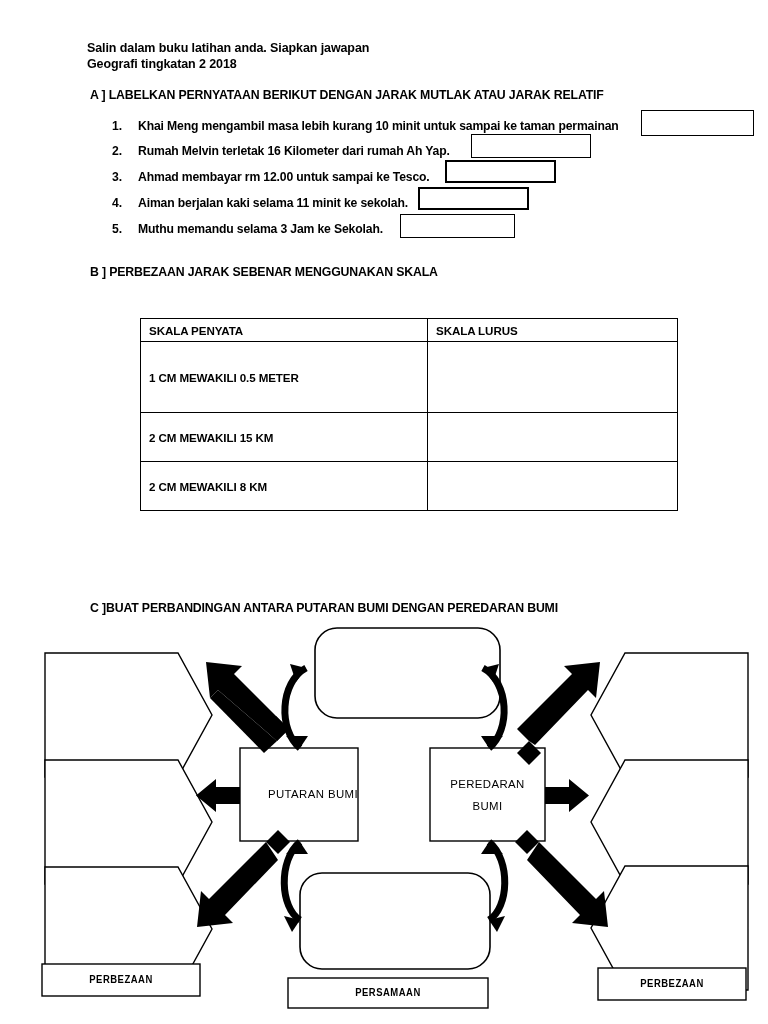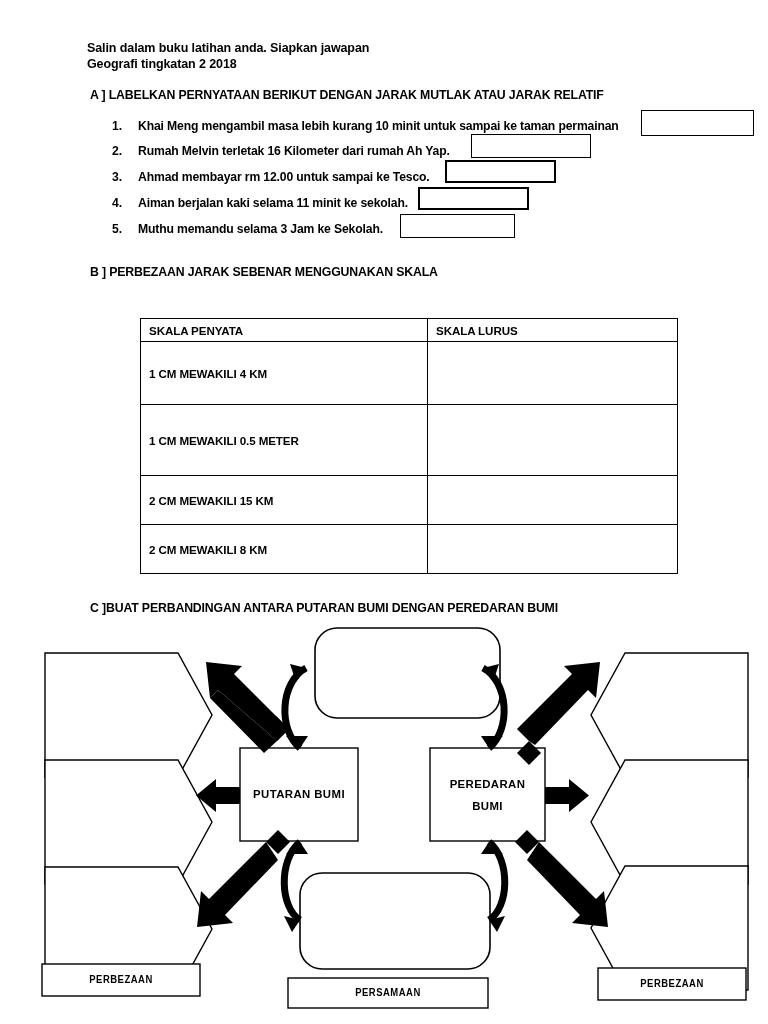--- a/index.html
+++ b/index.html
@@ -93,21 +93,21 @@
     left: 0;
     top: 620px;
     width: 768px;
     height: 404px;
   }
   #diagram svg { display: block; }
 
   .node-text {
     position: absolute;
     font-size: 11.4px;
-    font-weight: bold;
+    font-weight: normal;
     letter-spacing: 0.4px;
     text-align: center;
     white-space: nowrap;
   }
   .label-text {
     position: absolute;
     font-size: 11px;
     font-weight: bold;
     letter-spacing: 0.6px;
     text-align: center;
@@ -149,24 +149,20 @@
 <div class="answer-box" style="left:400px; top:214px; width:115px; height:24px;"></div>
 
 <div class="section-title" id="secB">B ] PERBEZAAN JARAK SEBENAR MENGGUNAKAN SKALA</div>
 
 <table id="skala-table">
   <tbody>
       <tr class="head">
     <td class="col1">SKALA PENYATA</td>
     <td>SKALA LURUS</td>
   </tr>
-  <tr class="r1">
-    <td class="col1">1 CM MEWAKILI 4 KM</td>
-    <td></td>
-  </tr>
   <tr class="r3">
     <td class="col1">1 CM MEWAKILI 0.5 METER</td>
     <td></td>
   </tr>
   <tr class="r4">
     <td class="col1">2 CM MEWAKILI 15 KM</td>
     <td></td>
   </tr>
   <tr class="r5">
     <td class="col1">2 CM MEWAKILI 8 KM</td>
@@ -246,21 +242,21 @@
       <path d="M 489,222 C 511,240 509,288 489,300" fill="none" stroke="#000" stroke-width="7" stroke-linecap="butt"></path>
       <polygon points="489,222 503,234 481,234" fill="#000"></polygon>
       <polygon points="489,300 505,296 497,312" fill="#000"></polygon>
     </g>
 
     <rect x="42" y="344" width="158" height="32" fill="#fff" stroke="#000" stroke-width="1.4"></rect>
     <rect x="288" y="358" width="200" height="30" fill="#fff" stroke="#000" stroke-width="1.4"></rect>
     <rect x="598" y="348" width="148" height="32" fill="#fff" stroke="#000" stroke-width="1.4"></rect>
   </svg>
 
-  <div class="node-text" style="left:240px; top:168px; width:118px;">PUTARAN BUMI</div>
+  <div class="node-text" style="left:240px; top:168px; width:118px;text-align:right;">PUTARAN BUMI</div>
 
   <div class="node-text" style="left:430px; top:158px; width:115px;">PEREDARAN</div>
   <div class="node-text" style="left:430px; top:180px; width:115px;">BUMI</div>
 
   <div class="label-text" style="left:42px; top:353px; width:158px;">PERBEZAAN</div>
   <div class="label-text" style="left:288px; top:366px; width:200px;">PERSAMAAN</div>
   <div class="label-text" style="left:598px; top:357px; width:148px;">PERBEZAAN</div>
 </div>
 
 </body></html>

